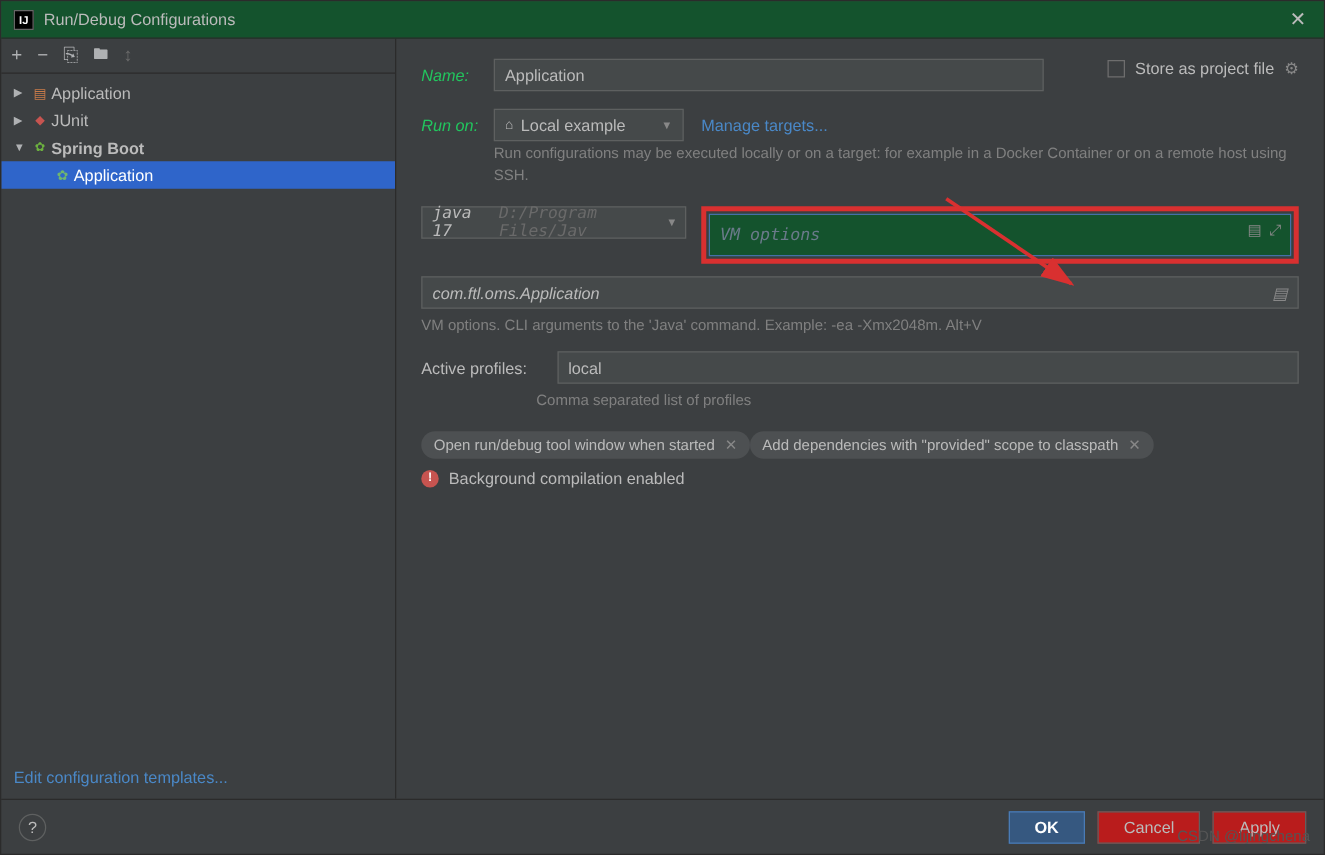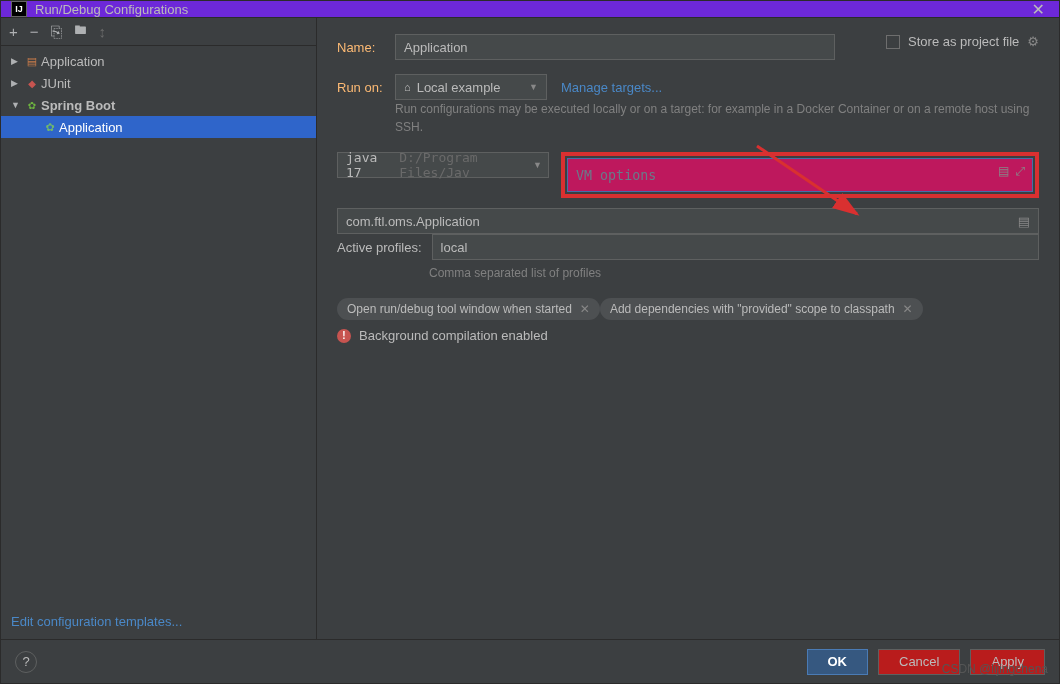--- a/index.html
+++ b/index.html
@@ -1,57 +1,57 @@
 <!DOCTYPE html>
 <html><head>
 <meta charset="utf-8">
 <style>
 * { box-sizing: border-box; margin: 0; padding: 0; font-family: "Segoe UI", Arial, sans-serif; }
 body { background: #3c3f41; color: #bbbbbb; font-size: 13px; width: 1060px; height: 684px; overflow: hidden; position: relative; }
 .dialog { width: 100%; height: 100%; display: flex; flex-direction: column; background: #3c3f41; border: 1px solid #2b2b2b; }
-.titlebar { height: 17px; background: #6d28d9; display: flex; align-items: center; padding: 0 10px; border-bottom: 1px solid #2b2b2b; }
+.titlebar { height: 30px; background: #14532d; display: flex; align-items: center; padding: 0 10px; border-bottom: 1px solid #2b2b2b; }
 .titlebar .icon { width: 16px; height: 16px; background: #000; border: 1px solid #666; margin-right: 8px; display: flex; align-items: center; justify-content: center; font-size: 9px; font-weight: bold; color: #fff; }
 .titlebar .title { flex: 1; color: #bbb; }
 .titlebar .close { color: #bbb; font-size: 16px; cursor: pointer; padding: 0 4px; }
 .body { flex: 1; display: flex; overflow: hidden; }
 .sidebar { width: 316px; border-right: 1px solid #2b2b2b; display: flex; flex-direction: column; }
 .toolbar { height: 28px; display: flex; align-items: center; padding: 0 8px; gap: 12px; border-bottom: 1px solid #2b2b2b; }
 .toolbar span { color: #afb1b3; font-size: 15px; cursor: pointer; }
 .tree { flex: 1; padding-top: 4px; overflow: auto; }
 .tree-row { display: flex; align-items: center; height: 22px; padding-left: 10px; cursor: pointer; }
 .tree-row .chev { width: 12px; color: #afb1b3; font-size: 9px; }
 .tree-row .ticon { width: 18px; display: flex; align-items: center; justify-content: center; }
 .tree-row.selected { background: #2f65ca; color: #fff; }
 .tree-row.child { padding-left: 40px; }
 .appicon { color: #c97b4a; font-size: 11px; }
 .appicon-sel { color: #6fb66f; font-size: 11px; }
 .bold { font-weight: bold; }
 .sidebar-footer { padding: 10px; }
 .link { color: #4a88c7; cursor: pointer; }
 .main { flex: 1; padding: 16px 20px 0 20px; position: relative; overflow: hidden; }
 .row { display: flex; align-items: center; margin-bottom: 14px; }
-.lbl { width: 58px; color: #fdba74; }
+.lbl { width: 58px; color: #22c55e; font-style: italic; }
 .input { background: #45494a; border: 1px solid #5e6060; color: #bbb; padding: 4px 8px; height: 26px; font-size: 13px; }
 .name-input { width: 440px; }
 .runon-select { width: 152px; display: flex; align-items: center; justify-content: space-between; }
 .hint { color: #808080; font-size: 12px; margin-left: 58px; margin-top: -6px; margin-bottom: 16px; line-height: 1.5; }
 .section-title { color: #bbb; font-weight: bold; margin-bottom: 10px; }
 .section-head { display: flex; justify-content: space-between; align-items: center; margin-bottom: 10px; }
 .shortcut { color: #808080; margin-left: 6px; font-size: 12px; }
 .build-row { display: flex; gap: 12px; margin-bottom: 10px; }
 .jdk-select { width: 212px; display: flex; align-items: center; position: relative; }
 .jdk-path { color: #6a6a6a; margin-left: 4px; }
 .vm-wrap { flex: 1; border: 4px solid #d93030; padding: 2px; position: relative; }
-.vm-input { width: 100%; background: #be185d; border: 1px solid #466fa8; height: 26px; padding: 16px 8px; color: #bbb; }
+.vm-input { width: 100%; background: #14532d; border: 1px solid #466fa8; height: 26px; padding: 16px 8px; color: #bbb; }
 .vm-input::placeholder { color: #6a7a8a; }
 .vm-icons { position: absolute; right: 10px; top: 8px; display: flex; gap: 6px; color: #888; font-size: 12px; }
 .mainclass { width: 100%; height: 26px; display: flex; align-items: center; justify-content: space-between; }
-.mono { font-family: Consolas, monospace; }
+.mono { font-family: Consolas, monospace; font-style: italic; }
 .desc { color: #808080; font-size: 12px; margin-top: 6px; margin-bottom: 14px; }
-.profiles-row { display: flex; align-items: center; gap: 10px; margin-bottom: 6px; }
+.profiles-row { display: flex; align-items: center; gap: 24px; margin-bottom: 6px; }
 .profiles-input { flex: 1; }
 .hint-center { color: #808080; font-size: 12px; text-align: left; padding-left: 92px; margin-bottom: 18px; }
 .tags { display: flex; margin-bottom: 8px; align-items: flex-end; }
 .tag { background: #4d5052; border-radius: 12px; padding: 4px 10px; display: flex; align-items: center; gap: 8px; font-size: 12px; color: #bbb; }
 .tag .x { color: #888; cursor: pointer; }
 .warn-row { display: flex; align-items: center; gap: 8px; }
 .warn-icon { width: 14px; height: 14px; background: #c75450; border-radius: 50%; color: #fff; display: flex; align-items: center; justify-content: center; font-size: 10px; font-weight: bold; }
 .store-box { position: absolute; right: 20px; top: 16px; display: flex; align-items: center; gap: 8px; color: #bbb; }
 .chk { width: 14px; height: 14px; border: 1px solid #6e6e6e; }
 .gear { color: #888; font-size: 13px; }
@@ -146,20 +146,21 @@
             <span>▤</span>
             <span>⤢</span>
           </div>
         </div>
       </div>
 
       <div class="input mainclass mono">
         <span>com.ftl.oms.Application</span>
         <span style="color:#888">▤</span>
       </div>
+      <div class="desc">VM options. CLI arguments to the 'Java' command. Example: -ea -Xmx2048m. Alt+V</div>
 
       <div class="profiles-row">
         <div>Active profiles:</div>
         <input class="input profiles-input" value="local" style="">
       </div>
       <div class="hint-center">Comma separated list of profiles</div>
 
       <div class="tags">
         <div class="tag">
           <span>Open run/debug tool window when started</span>

